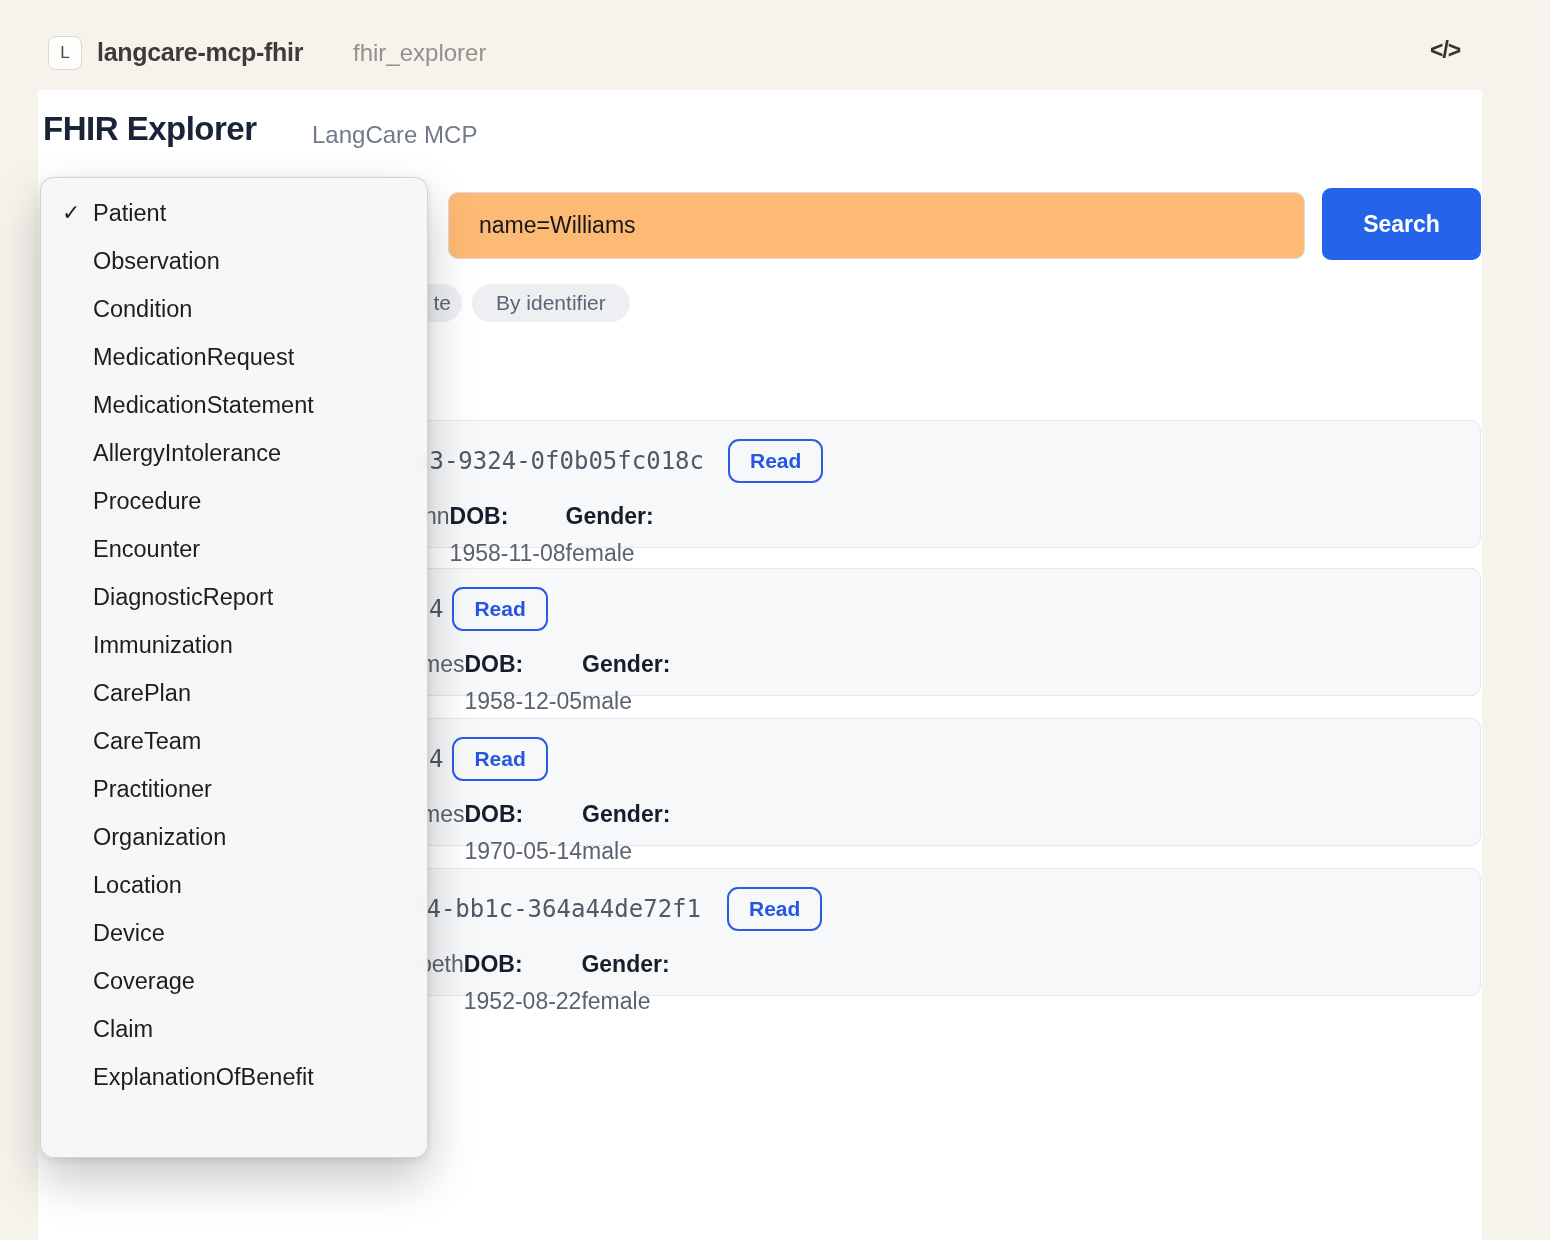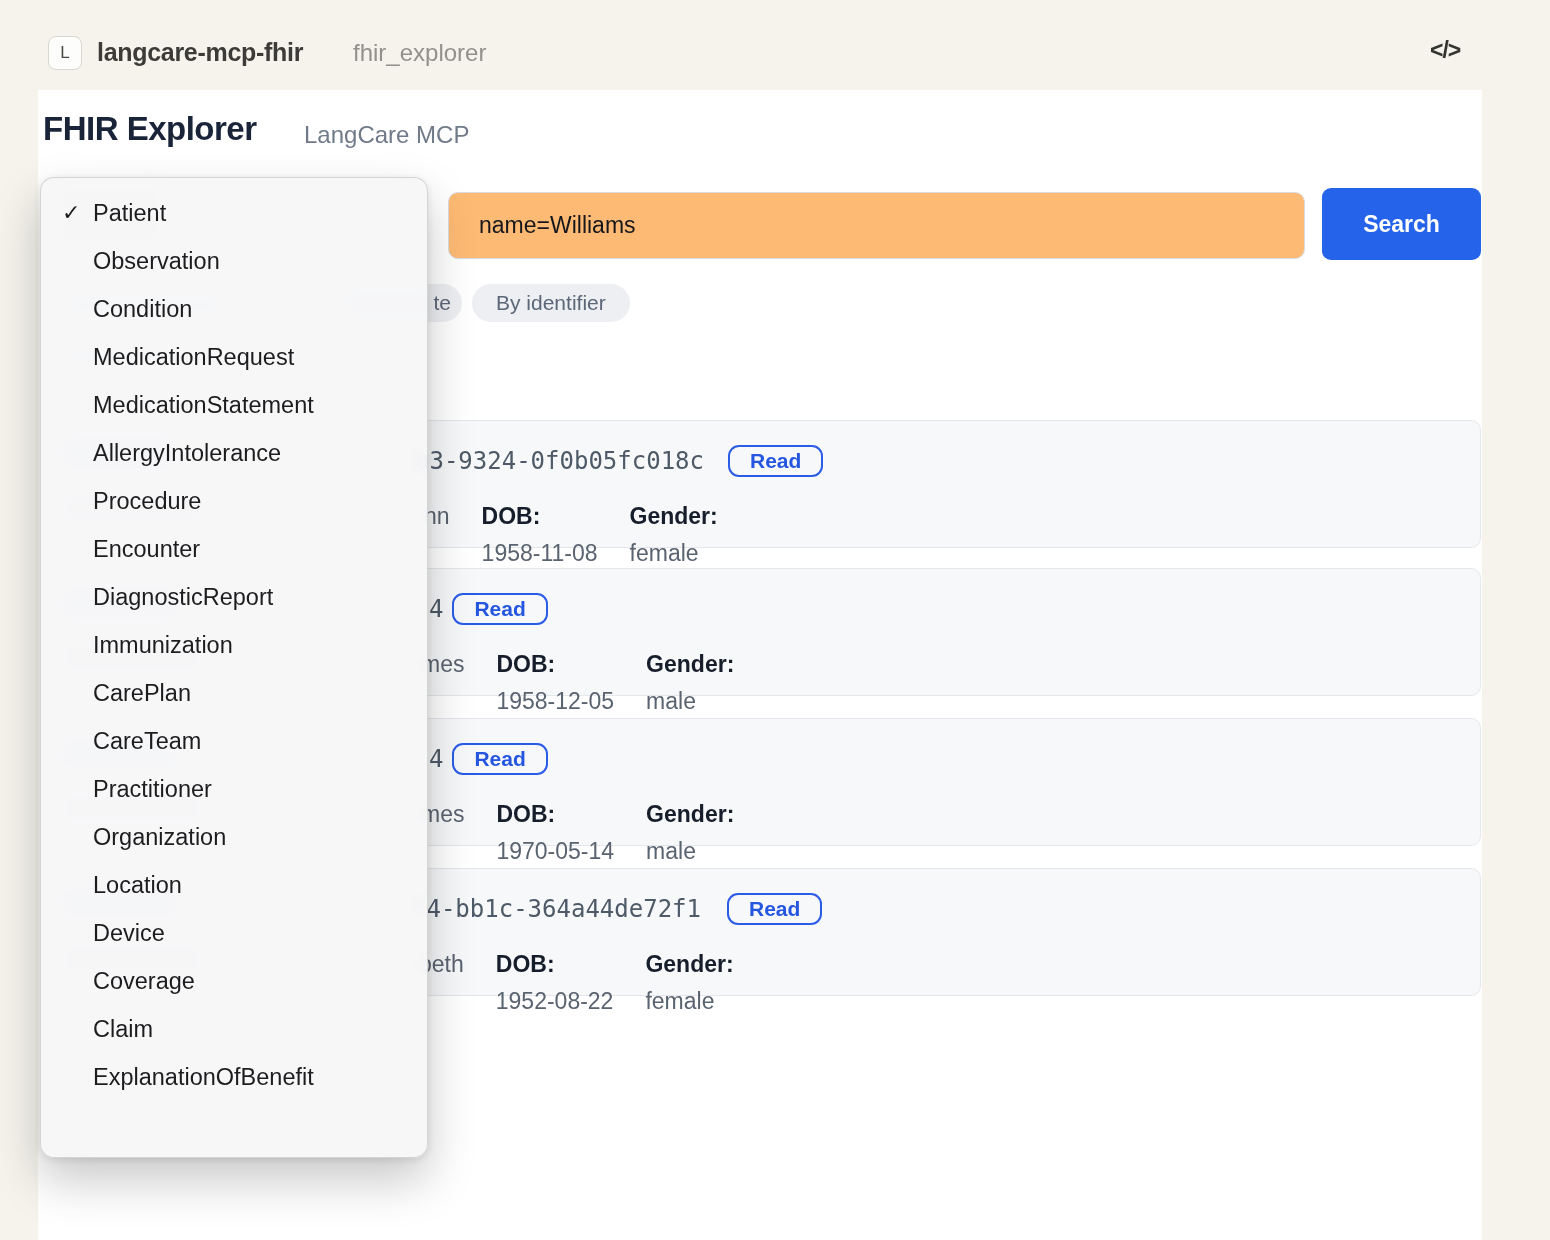--- a/index.html
+++ b/index.html
@@ -20,21 +20,21 @@
     font-size:17px; color:#4a4a45; font-weight:500;
   }
   .tb-title { position:absolute; left:97px; top:38px; font-size:25px; font-weight:700; color:#3c3b37; letter-spacing:-0.3px; }
   .tb-sub   { position:absolute; left:353px; top:39px; font-size:24px; color:#92918b; }
   .tb-code  { position:absolute; left:1430px; top:37px; font-size:23px; font-weight:600; color:#35352f; letter-spacing:-1px; cursor:pointer; }
 
   
   .panel { position:absolute; left:38px; top:90px; width:1444px; height:1150px; background:#ffffff; }
 
   .page-title { position:absolute; left:43px; top:110px; font-size:33px; font-weight:700; color:#1a2439; letter-spacing:-0.5px; }
-  .page-sub   { position:absolute; left:304px; top:121px; font-size:24px; color:#707a89; }
+  .page-sub   { position:absolute; left:312px; top:121px; font-size:24px; color:#707a89; }
 
   
   .search-input {
     position:absolute; left:448px; top:192px; width:857px; height:67px;
     background:#fdba74; border:1.5px solid #d8dce1; border-radius:10px;
     padding:0 0 0 30px; font-size:23px; color:#15171c;
     font-family:"Liberation Sans", sans-serif; outline:none;
   }
   .search-btn {
     position:absolute; left:1322px; top:188px; width:159px; height:72px;
@@ -61,27 +61,27 @@
   .card.c1 { top:420px; } .card.c2 { top:568px; } .card.c3 { top:718px; } .card.c4 { top:868px; }
 
   .row1 { position:absolute; top:18px; height:44px; display:flex; align-items:center; }
   .c1 .row1 { left:344px; gap:24px; }
   .c2 .row1 { left:358px; gap:9px; }
   .c3 .row1 { left:358px; gap:9px; }
   .c4 .row1 { left:341px; gap:26px; }
 
   .rid { font-family:"DejaVu Sans Mono", monospace; font-size:24px; color:#4e5a68; white-space:pre; }
   .read-btn {
-    height:32px; padding:0 20px; background:transparent;
+    height:44px; padding:0 20px; background:transparent;
     border:2px solid #2b5ce6; border-radius:11px;
     color:#2456e0; font-size:21px; font-weight:700; cursor:pointer;
     font-family:"Liberation Sans", sans-serif;
   }
 
-  .row2 { position:absolute; top:82px; display:flex; align-items:baseline; gap:32px; font-size:23px; }
+  .row2 { position:absolute; top:82px; display:flex; align-items:baseline; font-size:23px; }
   .c1 .row2 { left:353px; } .c2 .row2 { left:350px; } .c3 .row2 { left:350px; } .c4 .row2 { left:348px; }
   .frag { color:#5a6370; }
   .kv { display:flex; gap:10px; align-items:flex-start;flex-direction:column; }
   .kv .k { color:#171e2b; font-weight:700; }
   .kv .v { color:#5a6370; }
 
   
   .ghost { position:absolute; filter:blur(4px); opacity:.55; z-index:5; }
 
   

